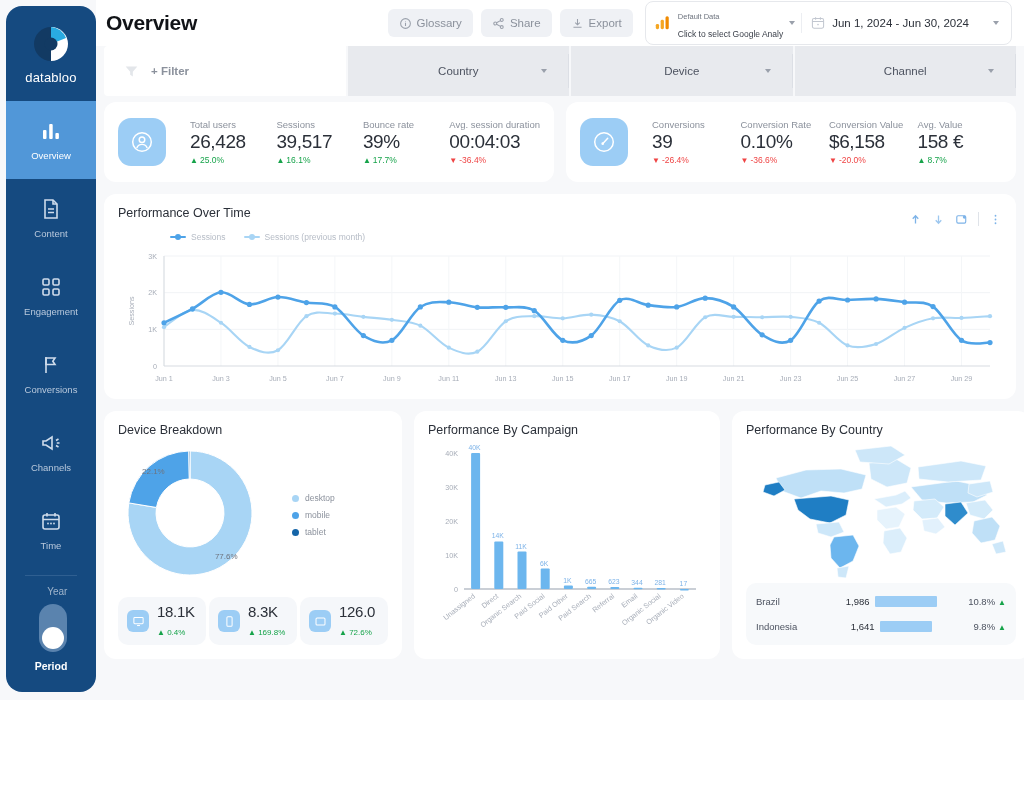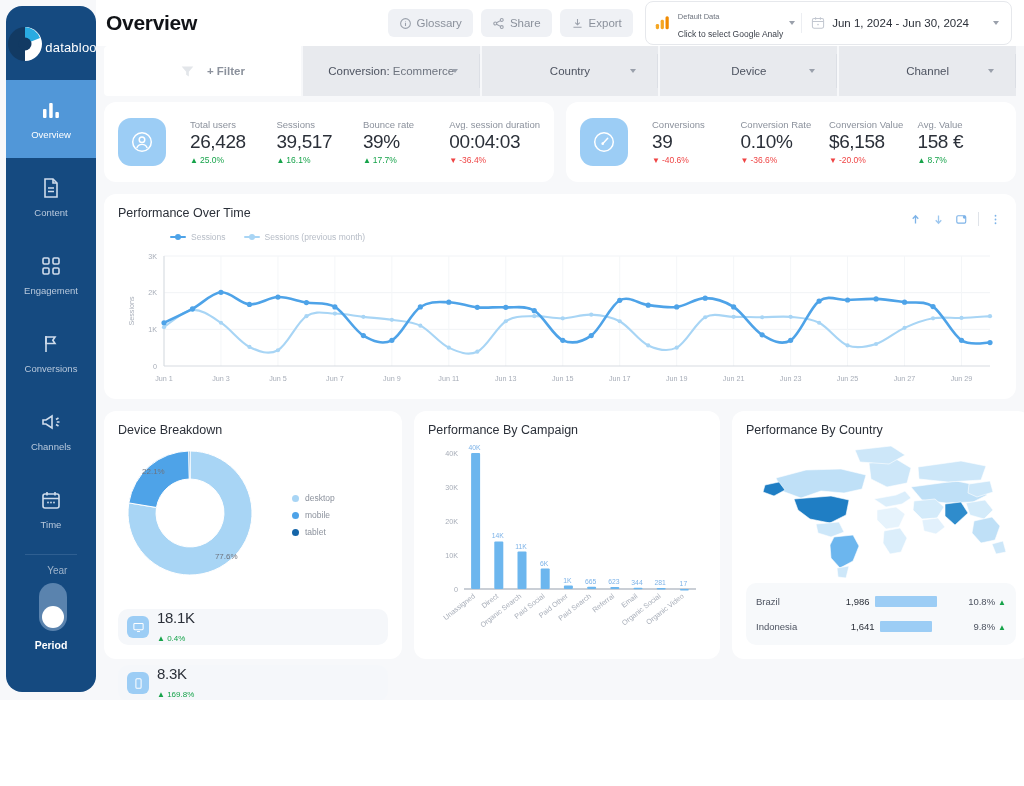--- a/index.html
+++ b/index.html
@@ -12,21 +12,21 @@
   }
   .app { display: flex; width: 1024px; height: 700px; background: #f7f8fa; }
 
   
   .sidebar {
     width: 90px; margin: 6px 0 8px 6px;
     background: #154a80; border-radius: 16px;
     display: flex; flex-direction: column; align-items: center;
     position: relative; overflow: hidden; flex: none;
   }
-  .brand { padding-top: 18px; display:flex; align-items:center; }
+  .brand { padding-top: 18px; display:flex; flex-direction:column; align-items:center; }
   .brand-logo { width: 40px; height: 40px; position: relative; }
   .brand-name { color: #fff; font-size: 13px; margin-top: 6px; letter-spacing: .2px; }
   .nav { width: 100%; margin-top: 16px; }
   .nav-item {
     width: 100%; height: 78px; display: flex; flex-direction: column;
     align-items: center; justify-content: center; gap: 7px; cursor: pointer;
   }
   .nav-item.active { background: #5197d8; }
   .nav-label { color: #b9c9dc; font-size: 9.5px; }
   .nav-item.active .nav-label { color: #ffffff; }
@@ -65,21 +65,21 @@
   .src-t2 { font-size:8.5px; color:#3a3f49; max-width:92px; overflow:hidden; white-space:nowrap; }
   .caret { width:0;height:0;border-left:3.5px solid transparent;border-right:3.5px solid transparent;border-top:4px solid #9aa0ab; }
   .src-sep { width:1px; height:20px; background:#eceef2; }
   .date-text { font-size:11.5px; color:#2b3039; }
 
   .filterbar { height: 50px; display: flex; background: #f7f8fa; padding: 0 8px; gap: 2px; }
   .filter-cell {
     flex: 1; background:#e8eaee; display:flex; align-items:center; justify-content:center;
     gap:8px; font-size:11.5px; color:#2b3039; cursor:pointer; position: relative;
   }
-  .filter-cell.first { background:#ffffff; justify-content:center; padding-left:20px; gap:12px; color:#8b919c; font-weight:bold; border-radius:4px 0 0 4px;}
+  .filter-cell.first { background:#ffffff; justify-content:flex-start; padding-left:20px; gap:12px; color:#8b919c; font-weight:bold; border-radius:4px 0 0 4px;}
   .filter-cell:not(.first)::after { content:''; position:absolute; right:0; top:8px; bottom:8px; width:1px; background:#dcdfe5; }
   .filter-cell .dim { color:#4d5360; }
   .filter-cell .val { color:#6e747f; }
   .fc-caret { position:absolute; right:22px; }
 
   .content { flex:1; padding: 6px 8px 0; overflow:hidden; }
 
   
   .kpi-row { display:flex; gap:12px; }
   .kpi-card { flex:1; background:#fff; border-radius:12px; height:80px; display:flex; align-items:center; padding:0 14px; gap:24px; }
@@ -108,21 +108,21 @@
   .b-card { background:#fff; border-radius:12px; padding:12px 14px; position:relative; }
   .b-card.device { width:298px; flex:none; }
   .b-card.campaign { width:306px; flex:none; }
   .b-card.country { flex:1; }
 
   .donut-wrap { display:flex; align-items:center; margin-top:4px; }
   .donut-legend { display:flex; flex-direction:column; gap:7px; margin-left:14px; }
   .dl { display:flex; align-items:center; gap:6px; font-size:8.5px; color:#8b919c; }
   .dot { width:7px;height:7px;border-radius:50%; }
 
-  .dev-cards { display:flex; gap:20px; margin-top:20px;flex-direction:column; }
+  .dev-cards { display:flex; gap:3px; margin-top:8px; }
   .dev-card { flex:1; background:#f5f7fa; border-radius:10px; height:48px; display:flex; align-items:center; gap:8px; padding:0 9px; }
   .dev-ic { width:22px;height:22px;border-radius:6px;background:#9ccdf5;display:flex;align-items:center;justify-content:center;flex:none; }
   .dev-val { font-size:15px; color:#2b3039; letter-spacing:-.3px;}
   .dev-delta { font-size:8px; }
 
   .ctry-panel { background:#f7f9fb; border-radius:10px; margin-top:4px; padding:6px 10px; }
   .ctry-row { display:flex; align-items:center; height:25px; font-size:9.5px; color:#4d5360; }
   .ctry-name { flex:1; }
   .ctry-num { width:44px; text-align:right; color:#2b3039; }
   .ctry-bar { height:11px; background:#9ccdf5; border-radius:1px; margin-left:5px; }
@@ -287,25 +287,20 @@
     </div>
 
     <div class="filterbar">
       <div class="filter-cell first">
         <span>
           <svg viewBox="0 0 18 18" width="15" height="15" fill="#e3e6ea">
               <path d="M2 3h14l-5.4 6.2V15l-3.2-2V9.2z"></path>
             </svg>
         </span>
         <span>+ Filter</span>
-      </div>
-      <div class="filter-cell">
-        <span><span class="dim">Conversion:</span>
-        <span class="val">Ecommerce</span></span>
-        <span class="caret fc-caret"></span>
       </div>
       <div class="filter-cell">
         <span class="dim">Country</span>
         <span class="caret fc-caret"></span>
       </div>
       <div class="filter-cell">
         <span class="dim">Device</span>
         <span class="caret fc-caret"></span>
       </div>
       <div class="filter-cell">
@@ -368,21 +363,21 @@
                 <path d="M18 10l-5.2 5.6" stroke-linecap="round"></path>
                 <circle cx="12.6" cy="15.8" r="1.4" fill="#fff" stroke="none"></circle>
               </svg>
           </div>
           <div class="kpi-items">
             <div class="kpi-item">
               <div class="kpi-label">Conversions</div>
               <div class="kpi-value">39</div>
               <div class="kpi-delta down">
                   <span class="arw">▼</span>
-                  <span>-40.6%</span>
+                  <span>-26.4%</span>
                 </div>
             </div>
             <div class="kpi-item">
               <div class="kpi-label">Conversion Rate</div>
               <div class="kpi-value">0.10%</div>
               <div class="kpi-delta down">
                   <span class="arw">▼</span>
                   <span>-36.6%</span>
                 </div>
             </div>

